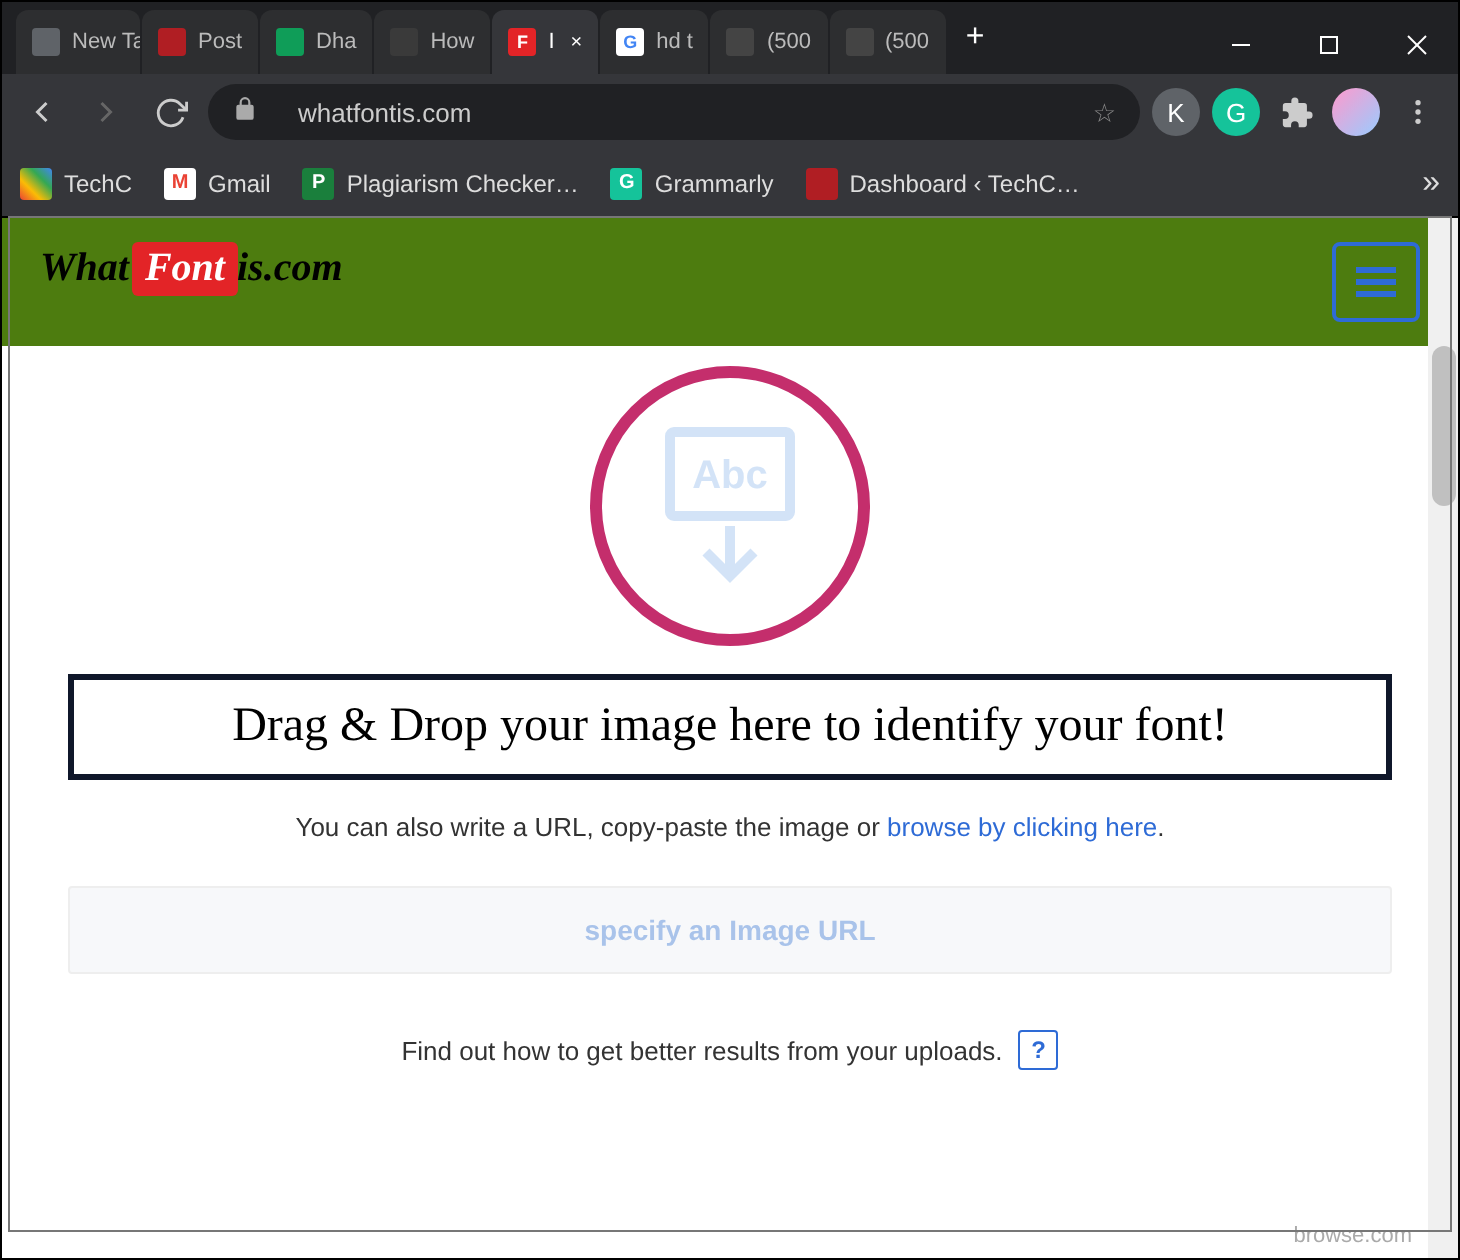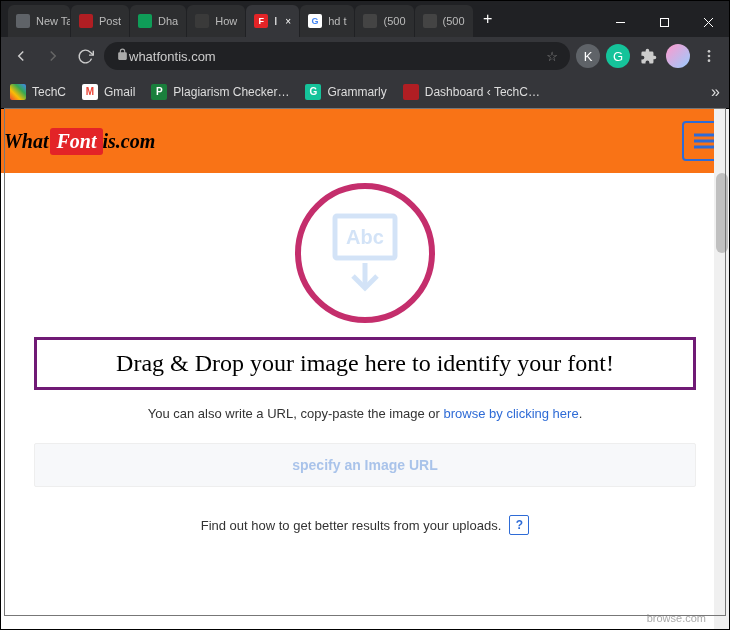--- a/index.html
+++ b/index.html
@@ -14,45 +14,45 @@
 .tab .close { font-size: 10px; margin-left: 2px; }
 .newtab { width: 28px; height: 28px; display: flex; align-items: center; justify-content: center; color: #fff; font-size: 16px; cursor: pointer; }
 .wincontrols { display: flex; }
 .winbtn { width: 44px; height: 30px; display: flex; align-items: center; justify-content: center; color: #fff; cursor: pointer; }
 .winbtn svg { width: 11px; height: 11px; }
 
 
 .toolbar { height: 38px; background: #35363a; display: flex; align-items: center; padding: 0 8px; gap: 6px; }
 .navbtn { width: 26px; height: 26px; display: flex; align-items: center; justify-content: center; color: #ccc; border-radius: 50%; cursor: pointer; }
 .navbtn.disabled { color: #666; }
-.addrbar { flex: 1; height: 28px; background: #202124; border-radius: 14px; display: flex; align-items: center; padding: 0 12px; color: #ccc; font-size: 13px; gap: 0; }
+.addrbar { flex: 1; height: 28px; background: #202124; border-radius: 14px; display: flex; align-items: center; padding: 0 12px; color: #ccc; font-size: 13px; gap: 20px; }
 .addrbar .lock { color: #aaa; }
 .addrbar .url { flex: 1; }
 .addrbar .star { color: #888; }
 .exticon { width: 24px; height: 24px; border-radius: 50%; display: flex; align-items: center; justify-content: center; color: #fff; font-size: 13px; cursor: pointer; }
 
 
 .bookmarks { height: 34px; background: #35363a; display: flex; align-items: center; padding: 0 10px; gap: 16px; border-bottom: 1px solid #000; }
 .bm { display: flex; align-items: center; gap: 6px; color: #ddd; font-size: 12px; cursor: pointer; }
 .bm .bmicon { width: 16px; height: 16px; border-radius: 2px; display: flex; align-items: center; justify-content: center; font-size: 10px; font-weight: bold; }
 .bmchevron { margin-left: auto; color: #ddd; }
 
 
 .page { position: relative; height: 521px; background: #fff; overflow: hidden; }
-.siteheader { display: flex; align-items: center; justify-content: space-between; padding: 12px 4px; background: #f97316; }
+.siteheader { display: flex; align-items: flex-start; justify-content: space-between; padding: 12px 20px; background: #4d7c0f; }
 .logo { font-family: Georgia, serif; font-size: 20px; font-weight: bold; font-style: italic; color: #000; display: flex; align-items: center; }
 .logo .font-badge { background: #e32427; color: #fff; padding: 2px 6px; border-radius: 3px; margin: 0 2px; }
 .hamburger { width: 44px; height: 40px; border: 2px solid #2e6bd6; border-radius: 4px; display: flex; align-items: center; justify-content: center; cursor: pointer; }
 .hamburger svg { stroke: #2e6bd6; }
 
 .content { padding: 10px 34px 0 34px; text-align: center; }
 .watermark { width: 140px; height: 140px; border: 6px solid #be185d; border-radius: 50%; margin: 0 auto; display: flex; align-items: center; justify-content: center; opacity: 0.9; }
 .watermark svg { stroke: #cfe1f7; fill: none; }
 
-.headline-box { border: 3px solid #701a75; padding: 10px 8px; margin-top: 14px; background: #fff; }
+.headline-box { border: 3px solid #0f172a; padding: 10px 8px; margin-top: 14px; background: #fff; }
 .headline { font-family: Georgia, serif; font-size: 24px; color: #000; }
 
 .sub { font-size: 13px; color: #333; margin-top: 16px; }
 .sub a { color: #2e6bd6; text-decoration: none; font-weight: normal; }
 
 .urlinput { width: 100%; height: 44px; margin-top: 22px; background: #f7f8fa; border: 1px solid #eee; text-align: center; font-size: 14px; font-weight: bold; color: #a9c3ea; border-radius: 2px; }
 .urlinput::placeholder { color: #a9c3ea; }
 
 .help { font-size: 13px; color: #333; margin-top: 28px; display: flex; align-items: center; justify-content: center; gap: 8px; }
 .helpicon { width: 20px; height: 20px; border: 1.5px solid #2e6bd6; color: #2e6bd6; display: flex; align-items: center; justify-content: center; font-size: 12px; font-weight: bold; border-radius: 2px; }

